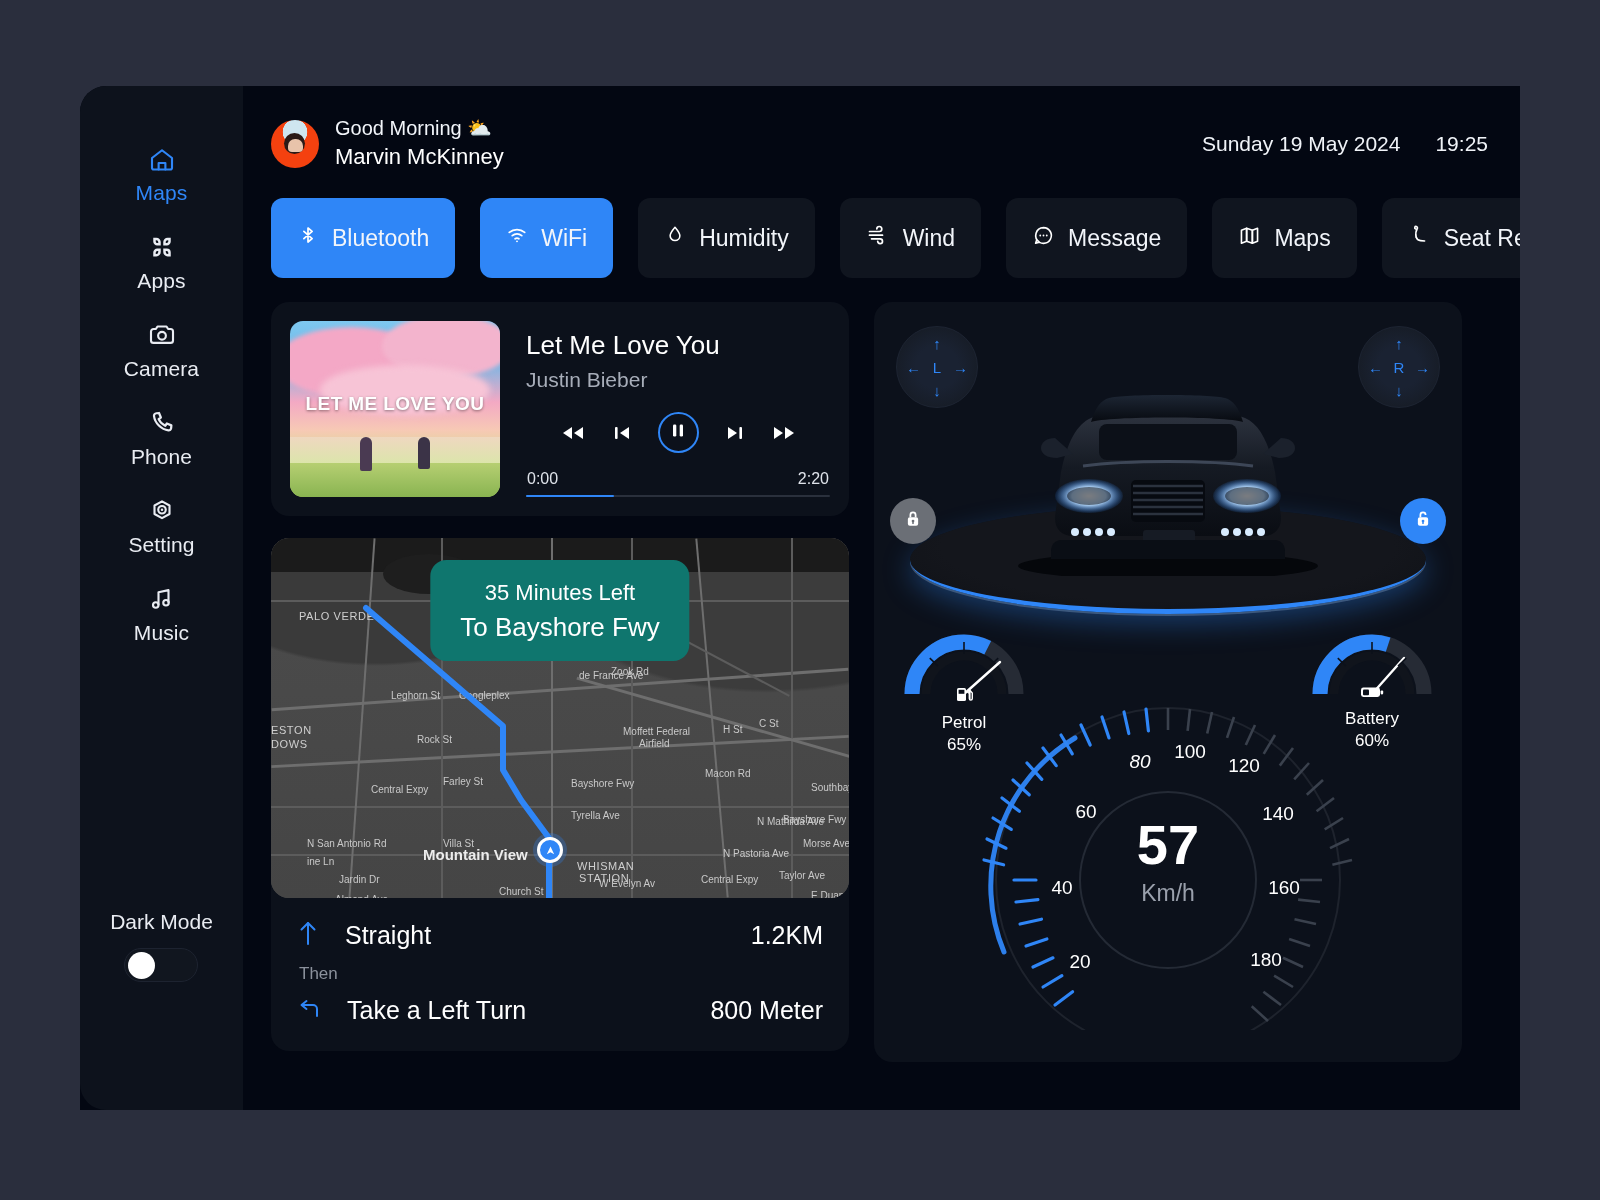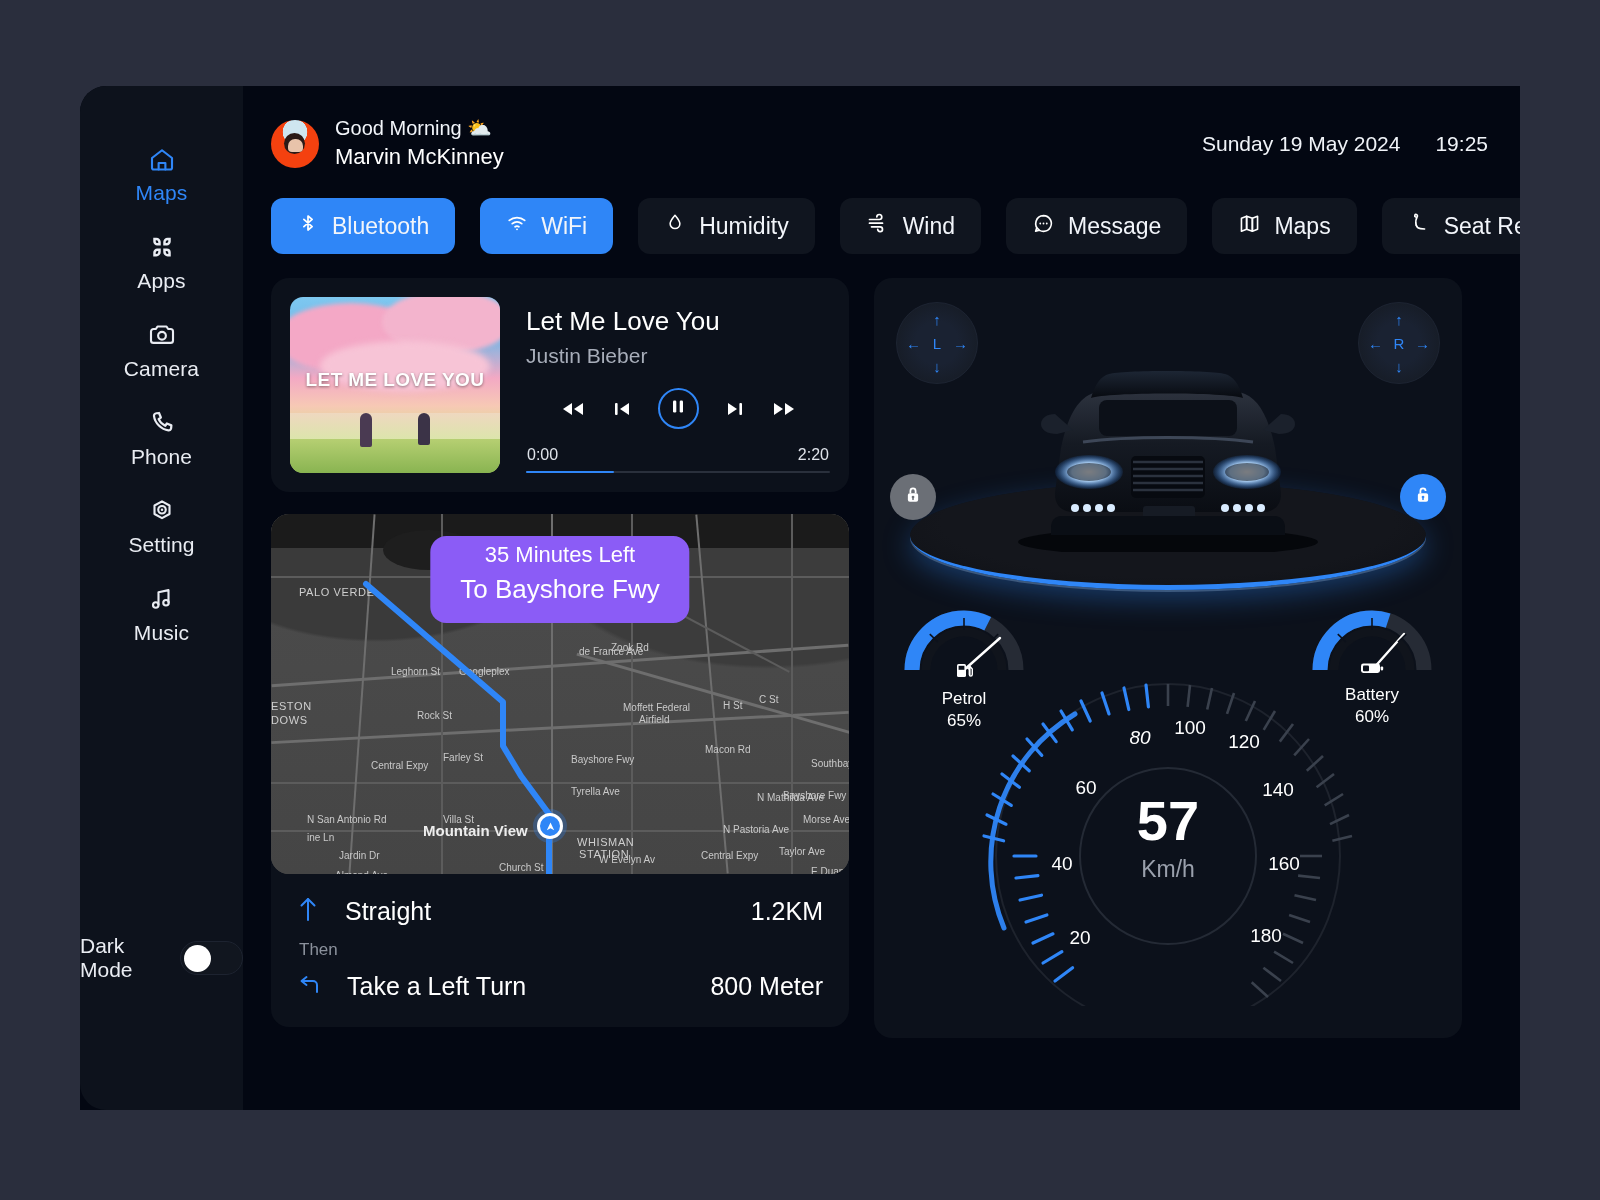--- a/index.html
+++ b/index.html
@@ -34,21 +34,21 @@
     padding: 14px 0 13px;
     color: #e9ecf2;
     cursor: pointer;
   }
   .nav-item.active { color: #2f86f7; }
   .nav-item svg { display: block; }
   .nav-label { font-size: 21px; letter-spacing: .1px; }
 
   .darkmode {
     margin-top: auto; margin-bottom: 128px;
-    display: flex; flex-direction: row; align-items: center; gap: 14px;
+    display: flex; flex-direction: column; align-items: center; gap: 14px;
   }
   .darkmode-label { color: #e9ecf2; font-size: 21px; }
   .toggle {
     width: 74px; height: 34px; border-radius: 18px;
     background: #11161f; border: 1px solid #1d2330;
     position: relative; cursor: pointer;
   }
   .toggle .knob {
     position: absolute; left: 3px; top: 3px;
     width: 27px; height: 27px; border-radius: 50%;
@@ -73,21 +73,21 @@
     content: ""; position: absolute; left: 17px; top: 19px;
     width: 15px; height: 13px; border-radius: 7px 7px 4px 4px; background: #e8c3aa;
   }
   .greet-line1 { color: #f2f5fa; font-size: 20px; line-height: 1.35; }
   .greet-line2 { color: #ffffff; font-size: 22px; line-height: 1.4; }
   .datetime { display: flex; align-items: center; gap: 35px; color: #f0f3f8; font-size: 21px; }
 
   
   .quickbar { display: flex; gap: 25px; margin-top: 22px; }
   .qbtn {
-    height: 56px; border-radius: 12px; background: #10151f;
+    height: 80px; border-radius: 12px; background: #10151f;
     display: flex; align-items: center; gap: 13px;
     padding: 0 26px; color: #f2f5fa; font-size: 23px;
     white-space: nowrap; cursor: pointer; flex: none;
   }
   .qbtn.on { background: #2f86f7; }
 
   
   .content { display: flex; gap: 25px; margin-top: 24px; padding-right: 32px; }
   .col-left { width: 578px; display: flex; flex-direction: column; gap: 22px; }
   .col-right { width: 588px; }
@@ -141,21 +141,21 @@
   .mapbox .water { position:absolute; left:0; top:0; width:100%; height:34px; background:#1b1b1b; }
   .mapbox .lake { position:absolute; left:112px; top:16px; width:92px; height:40px; border-radius:50%; background:#1e1e1e; }
   .road { position: absolute; background: #6e6e6e; }
   .road.thin { background: #5c5c5c; }
   .maplabel { position: absolute; color: #c9c9c9; font-size: 10px; white-space: nowrap; }
   .maplabel.big { color: #ededed; font-size: 15px; font-weight: bold; }
   .maplabel.caps { color: #cfcfcf; font-size: 11px; letter-spacing: .6px; }
   .route { position: absolute; stroke: #2f86f7; stroke-width: 6; fill: none; stroke-linejoin: round; stroke-linecap: round; }
   .eta {
     position: absolute; left: 50%; transform: translateX(-50%); top: 22px;
-    background: #8b5cf6; border-radius: 16px; padding: 6px 30px 18px;
+    background: #0f766e; border-radius: 16px; padding: 20px 30px 18px;
     text-align: center;
   }
   .eta-min { color: #ffffff; font-size: 22px; }
   .eta-dest { color: #ffffff; font-size: 26px; margin-top: 6px; }
   .puck {
     position: absolute; left: 266px; top: 299px; width: 26px; height: 26px; border-radius: 50%;
     background: #2f86f7; border: 3px solid #ffffff; display:flex; align-items:center; justify-content:center;
     box-shadow: 0 0 0 4px rgba(47,134,247,.28);
   }
 

